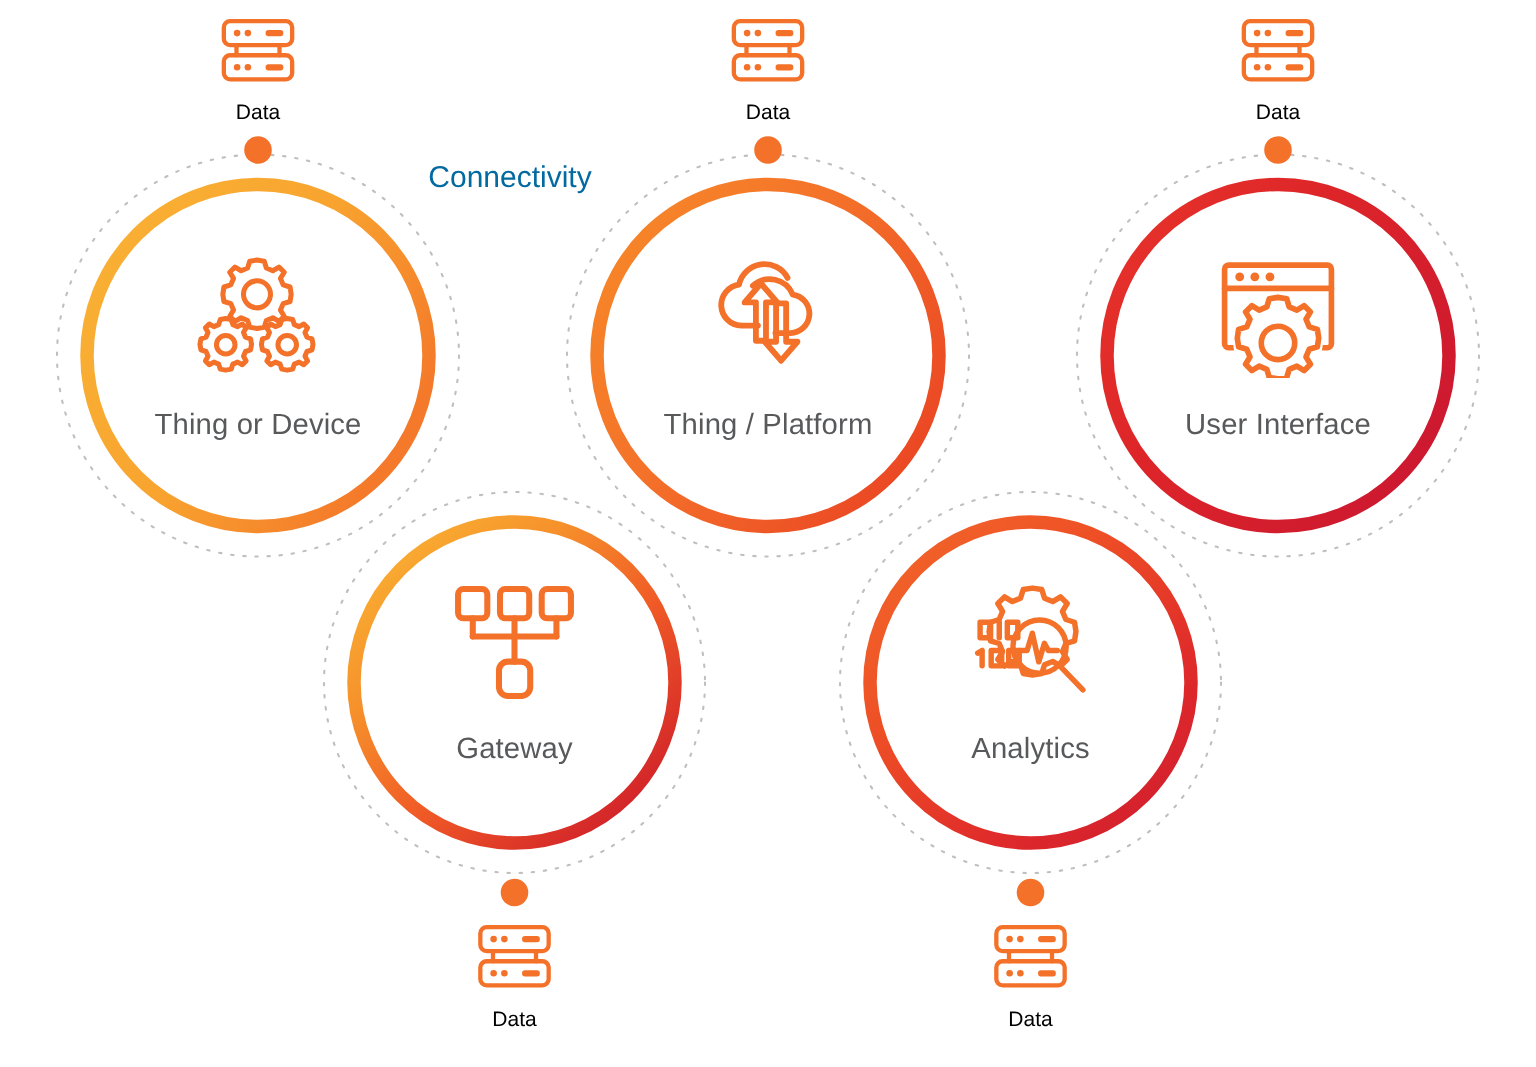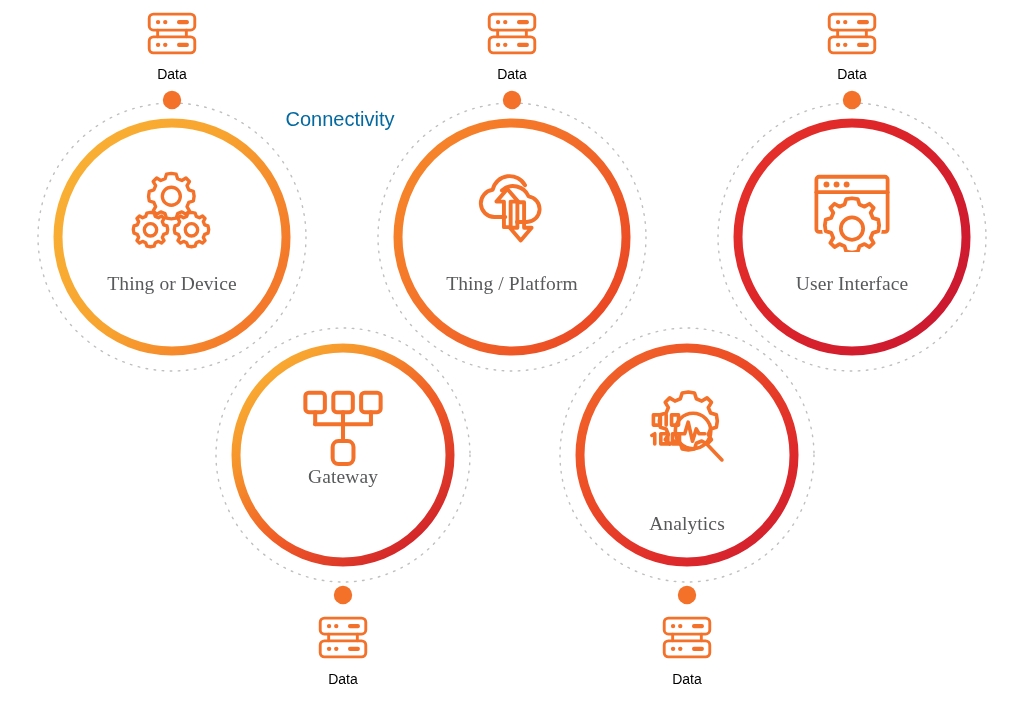--- a/index.html
+++ b/index.html
@@ -22,21 +22,21 @@
     left: 0;
     top: 0;
     width: 1024px;
     height: 711px;
   }
   .node-label {
     position: absolute;
     text-align: center;
     color: #58595b;
     font-size: 19.5px;
-    font-family: Liberation Serif, serif;
+    font-family: Liberation Sans, sans-serif;
     white-space: nowrap;
     transform: translate(-50%, -50%);
     letter-spacing: 0.1px;
   }
   .data-label {
     position: absolute;
     text-align: center;
     color: #000000;
     font-size: 14px;
     font-family: "Liberation Sans", sans-serif;
@@ -221,18 +221,18 @@
 
   <div class="conn-label" id="conn-label" style="left: 340px; top: 119px;">Connectivity</div>
 
   <div id="labels">
       <div class="node-label" style="left: 172px; top: 284px;">Thing or Device</div>
       <div class="data-label" style="left: 172px; top: 74px;">Data</div>
       <div class="node-label" style="left: 512px; top: 284px;">Thing / Platform</div>
       <div class="data-label" style="left: 512px; top: 74px;">Data</div>
       <div class="node-label" style="left: 852px; top: 284px; text-align: right;">User Interface</div>
       <div class="data-label" style="left: 852px; top: 74px;">Data</div>
-      <div class="node-label" style="left: 343px; top: 477px;">Gateway</div>
+      <div class="node-label" style="left: 343px; top: 500px;">Gateway</div>
       <div class="data-label" style="left: 343px; top: 679px;">Data</div>
-      <div class="node-label" style="left: 687px; top: 500px; margin-top: 24px;">Analytics</div>
+      <div class="node-label" style="left: 687px; top: 500px;">Analytics</div>
       <div class="data-label" style="left: 687px; top: 679px;">Data</div>
     </div>
 </div>
 
 </body></html>

